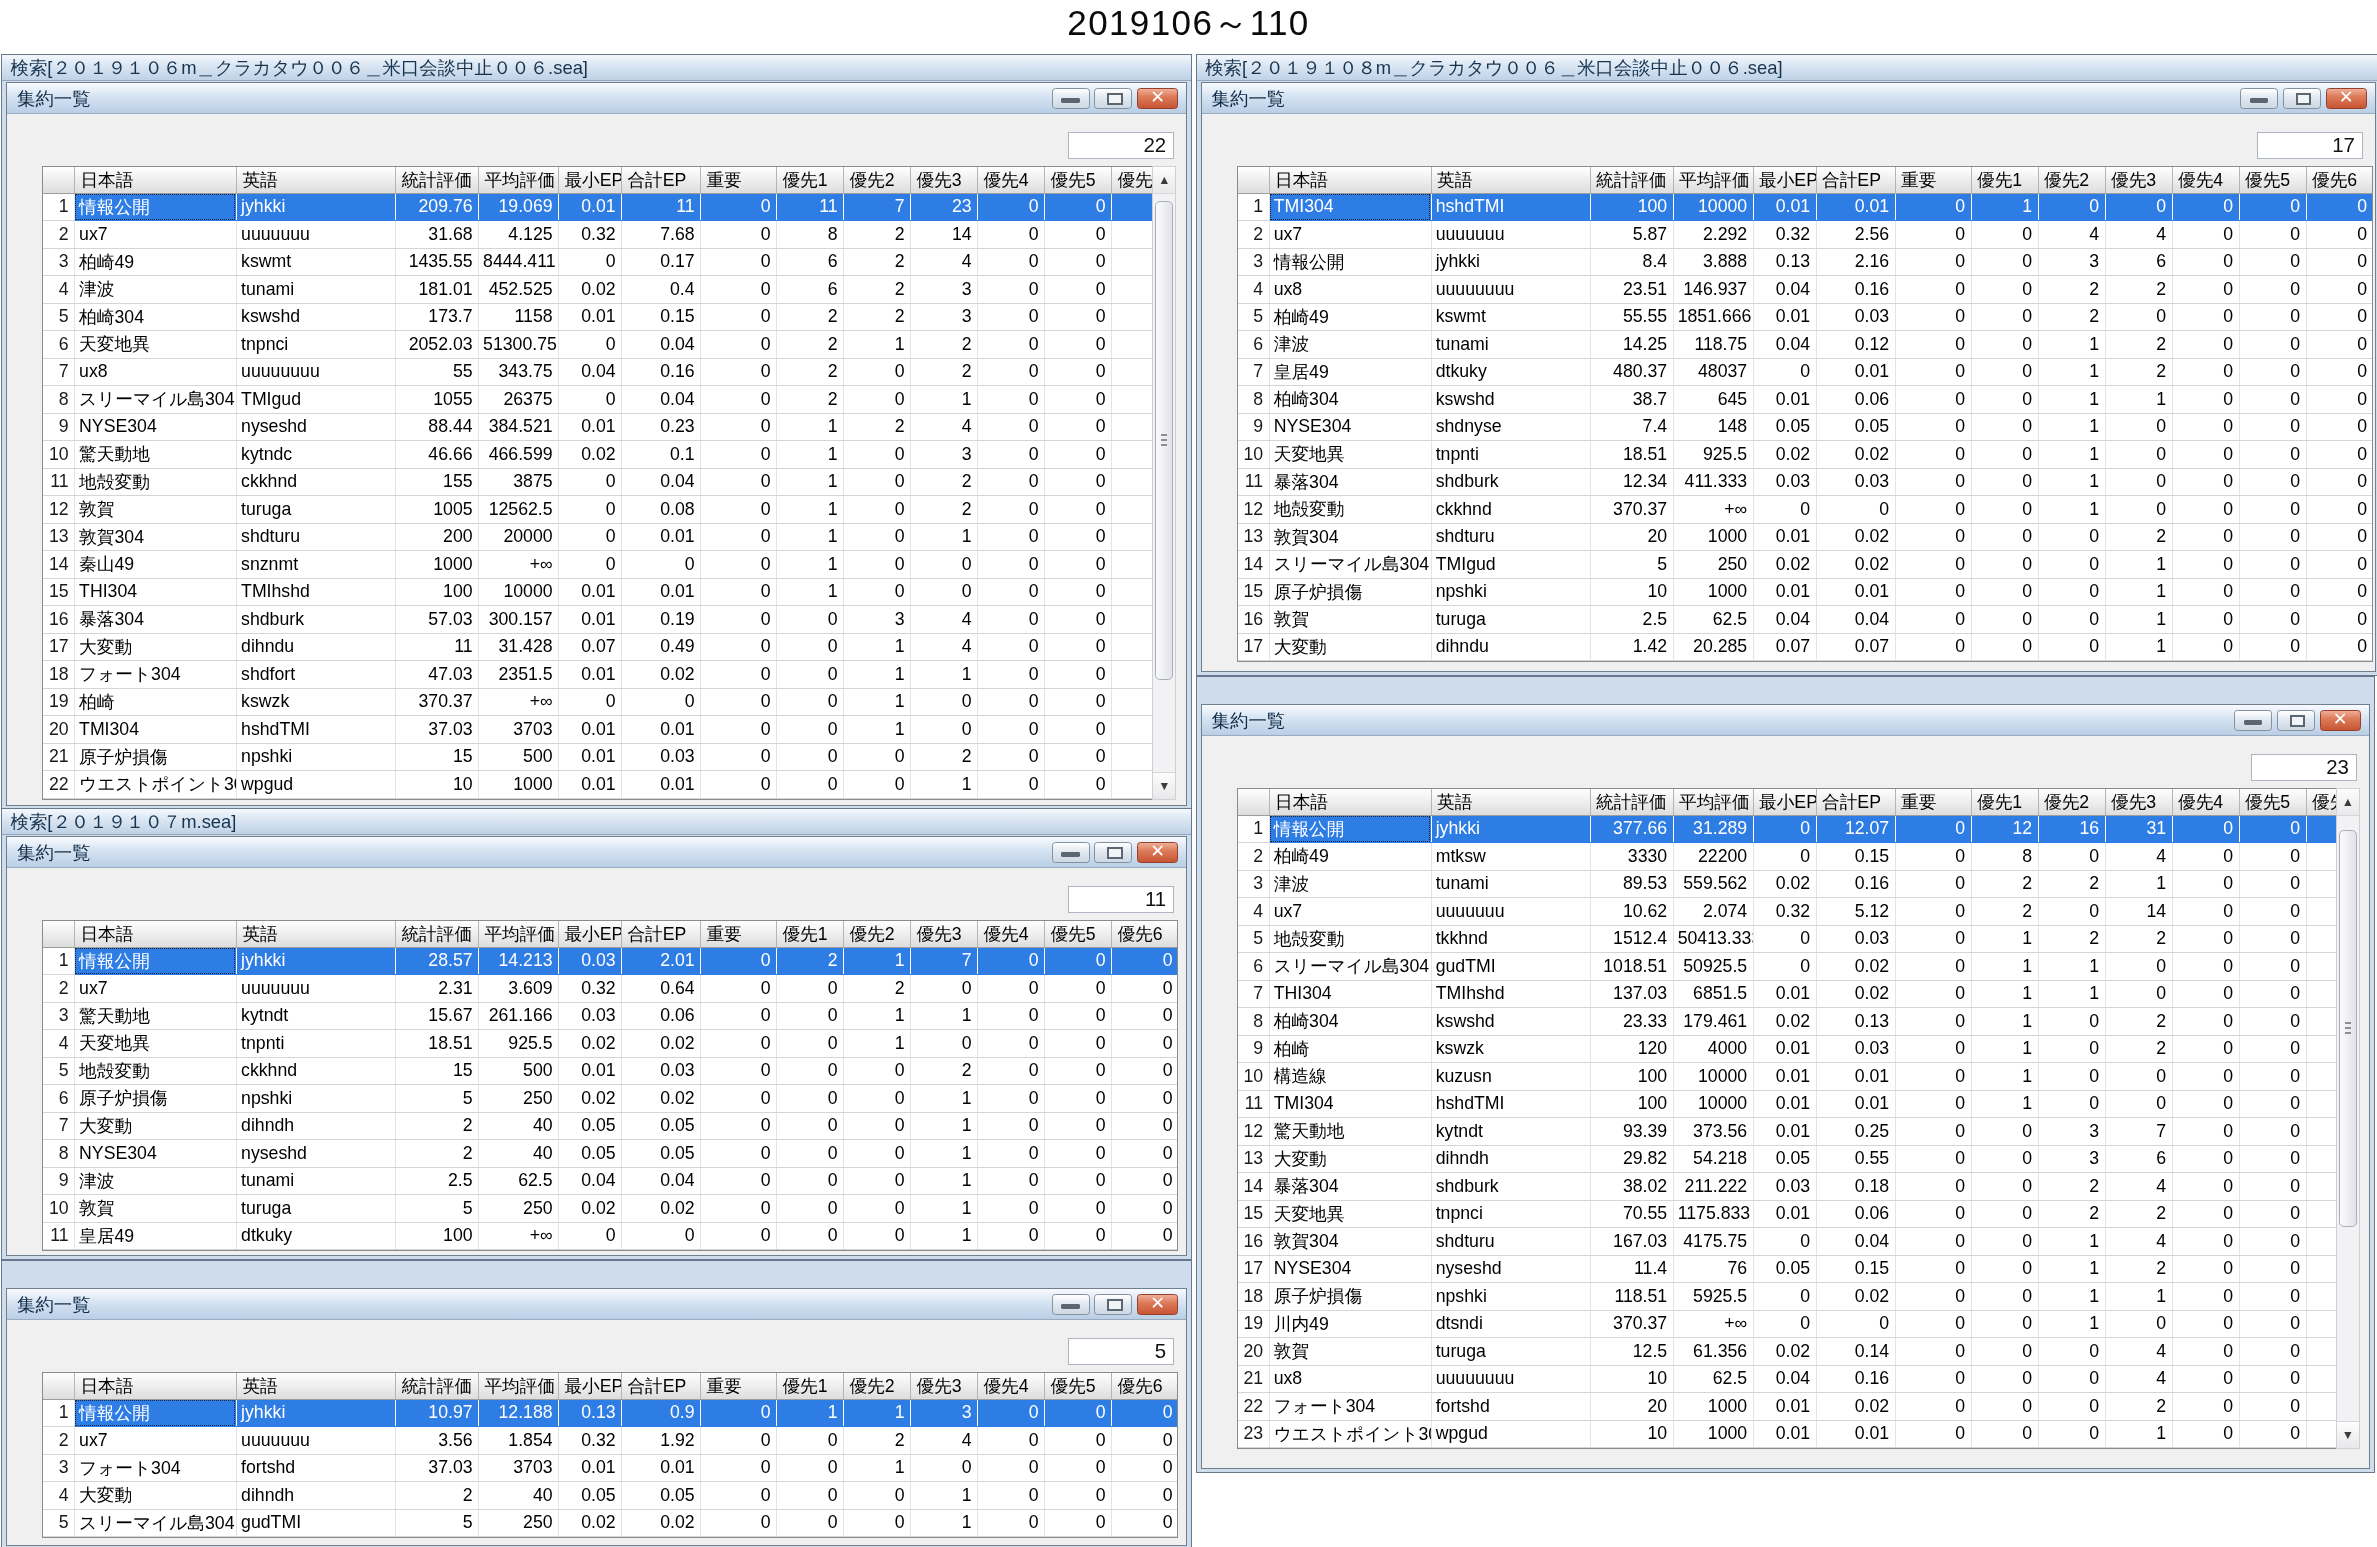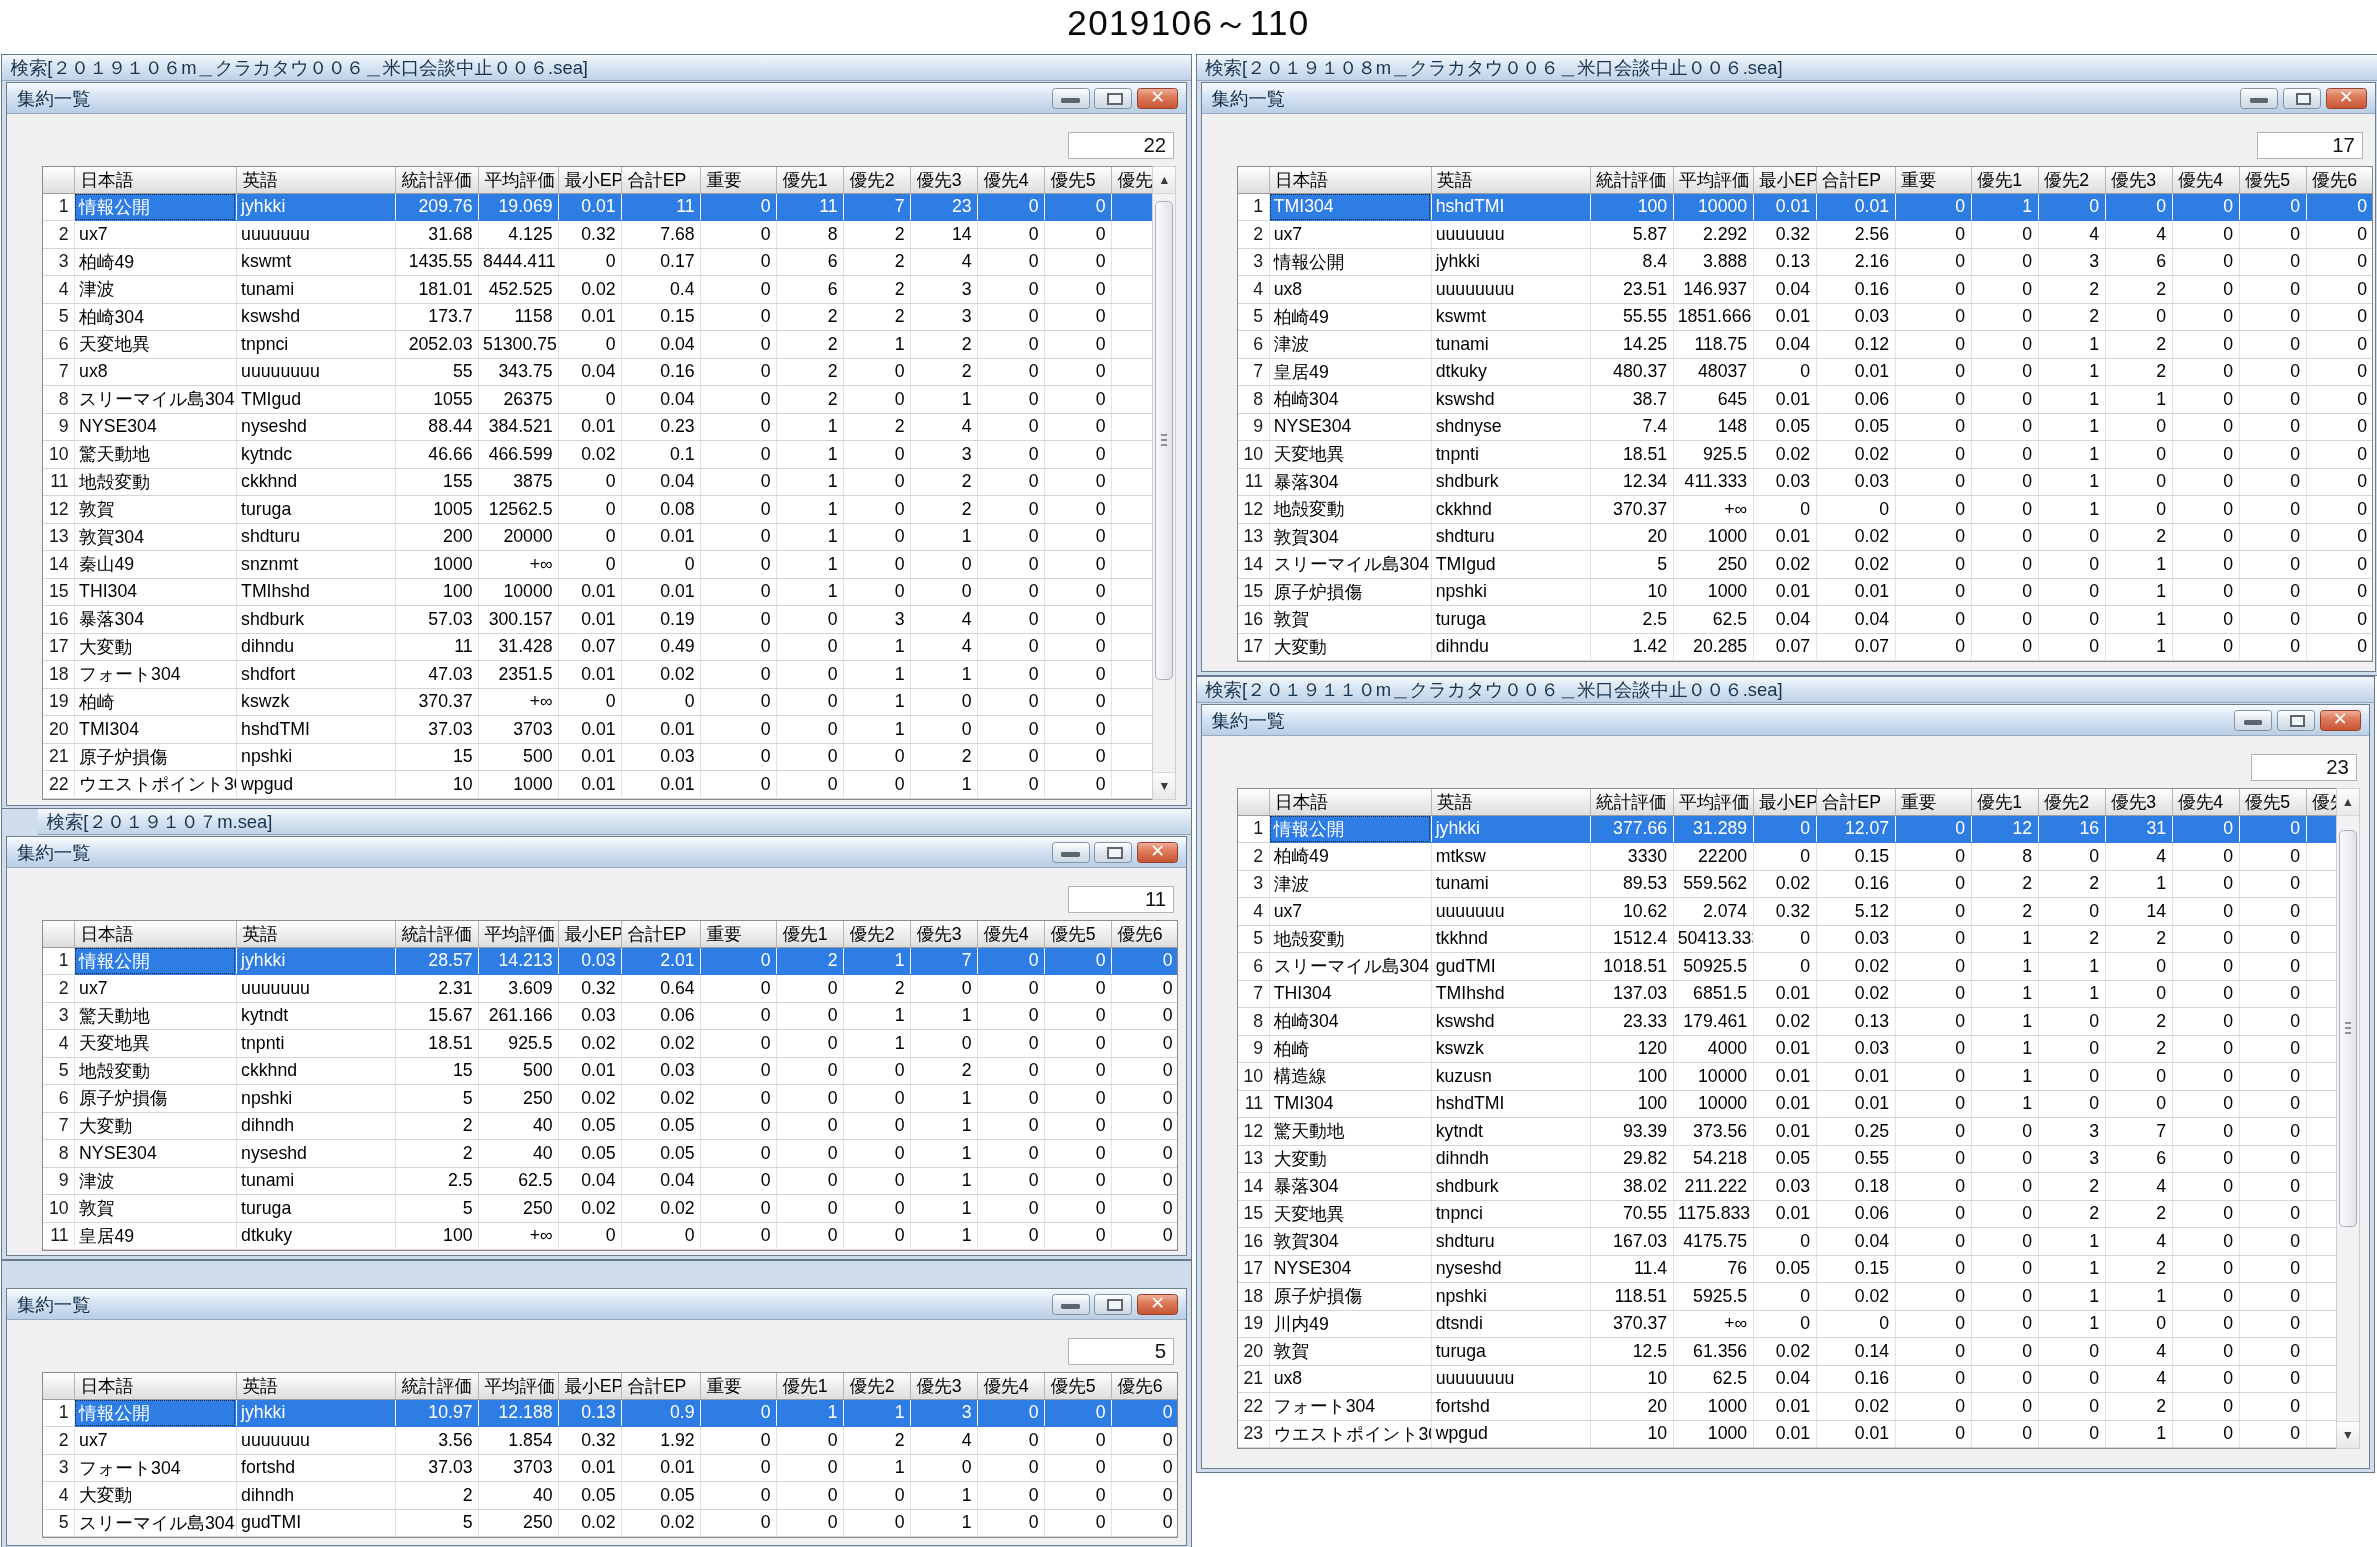--- a/index.html
+++ b/index.html
@@ -64,21 +64,21 @@
   .vsb .arr{position:absolute;left:0;right:0;height:26px;display:flex;align-items:center;justify-content:center;
             font-size:12.3px;color:#3c3c3c;background:linear-gradient(#fdfdfd,#e8e8ea);}
   .vsb .arr.up{top:0;border-bottom:0.7px solid #d8d8dc;}
   .vsb .arr.down{bottom:0;border-top:0.7px solid #d8d8dc;}
   .vsb .thumb{position:absolute;left:2px;right:2px;border:0.7px solid #a9afbb;border-radius:4.8px;
               background:linear-gradient(90deg,#fbfbfc,#e0e2e7);}
   .vsb .thumb::after{content:"";position:absolute;left:5.4px;right:5.4px;top:50%;height:11.6px;margin-top:-6.1px;
               background:repeating-linear-gradient(#8d8d92 0 2px,transparent 2px 4.8px);}
   
   .win-w106{left:1.4px;  top:54px;  width:1191px;height:756px;z-index:1;}
-  .win-w107{left:1.4px;  top:808px;width:1191px;height:452px; z-index:2;padding-left:36px;}
+  .win-w107{left:1.4px;  top:808px;width:1191px;height:452px; z-index:2;}
   .win-w109{left:1.4px;  top:1260px;width:1191px;height:290px; z-index:3;}
   .win-w108{left:1196px;top:54px; width:1185px;height:622px; z-index:1;}
   .win-w110{left:1196px;top:676px;width:1179px;height:797px;z-index:2;}
   .win-w106 .twrap{width:1134px;} .win-w106 .clip{width:1110px;}
   .win-w107 .twrap{width:1136px;} .win-w107 .clip{width:1134px;}
   .win-w109 .twrap{width:1136px;} .win-w109 .clip{width:1134px;}
   .win-w108 .twrap{width:1136px;} .win-w108 .clip{width:1134px;}
   .win-w110 .twrap{width:1123px;} .win-w110 .clip{width:1098px;}
   .win-w106 .thumb{top:34px;height:477px;}
   .win-w110 .thumb{top:41px;height:395px;}
@@ -1215,23 +1215,20 @@
                   </tr>
                 </tbody>
             </table>
           </div>
 
         </div>
       </div>
     </div>
   </div>
     <div class="window win-w110">
-    <div class="search-titlebar">
-      <div class="search-title">検索[２０１９１１０m＿クラカタウ００６＿米口会談中止００６.sea]</div>
-    </div>
     <div class="iwin">
       <div class="iwin-titlebar">
         <div class="iwin-title">集約一覧</div>
         <div class="btns">
           <div class="btn min"><span></span></div>
           <div class="btn restore"><span></span></div>
           <div class="btn close">
               <span>✕</span>
             </div>
         </div>

